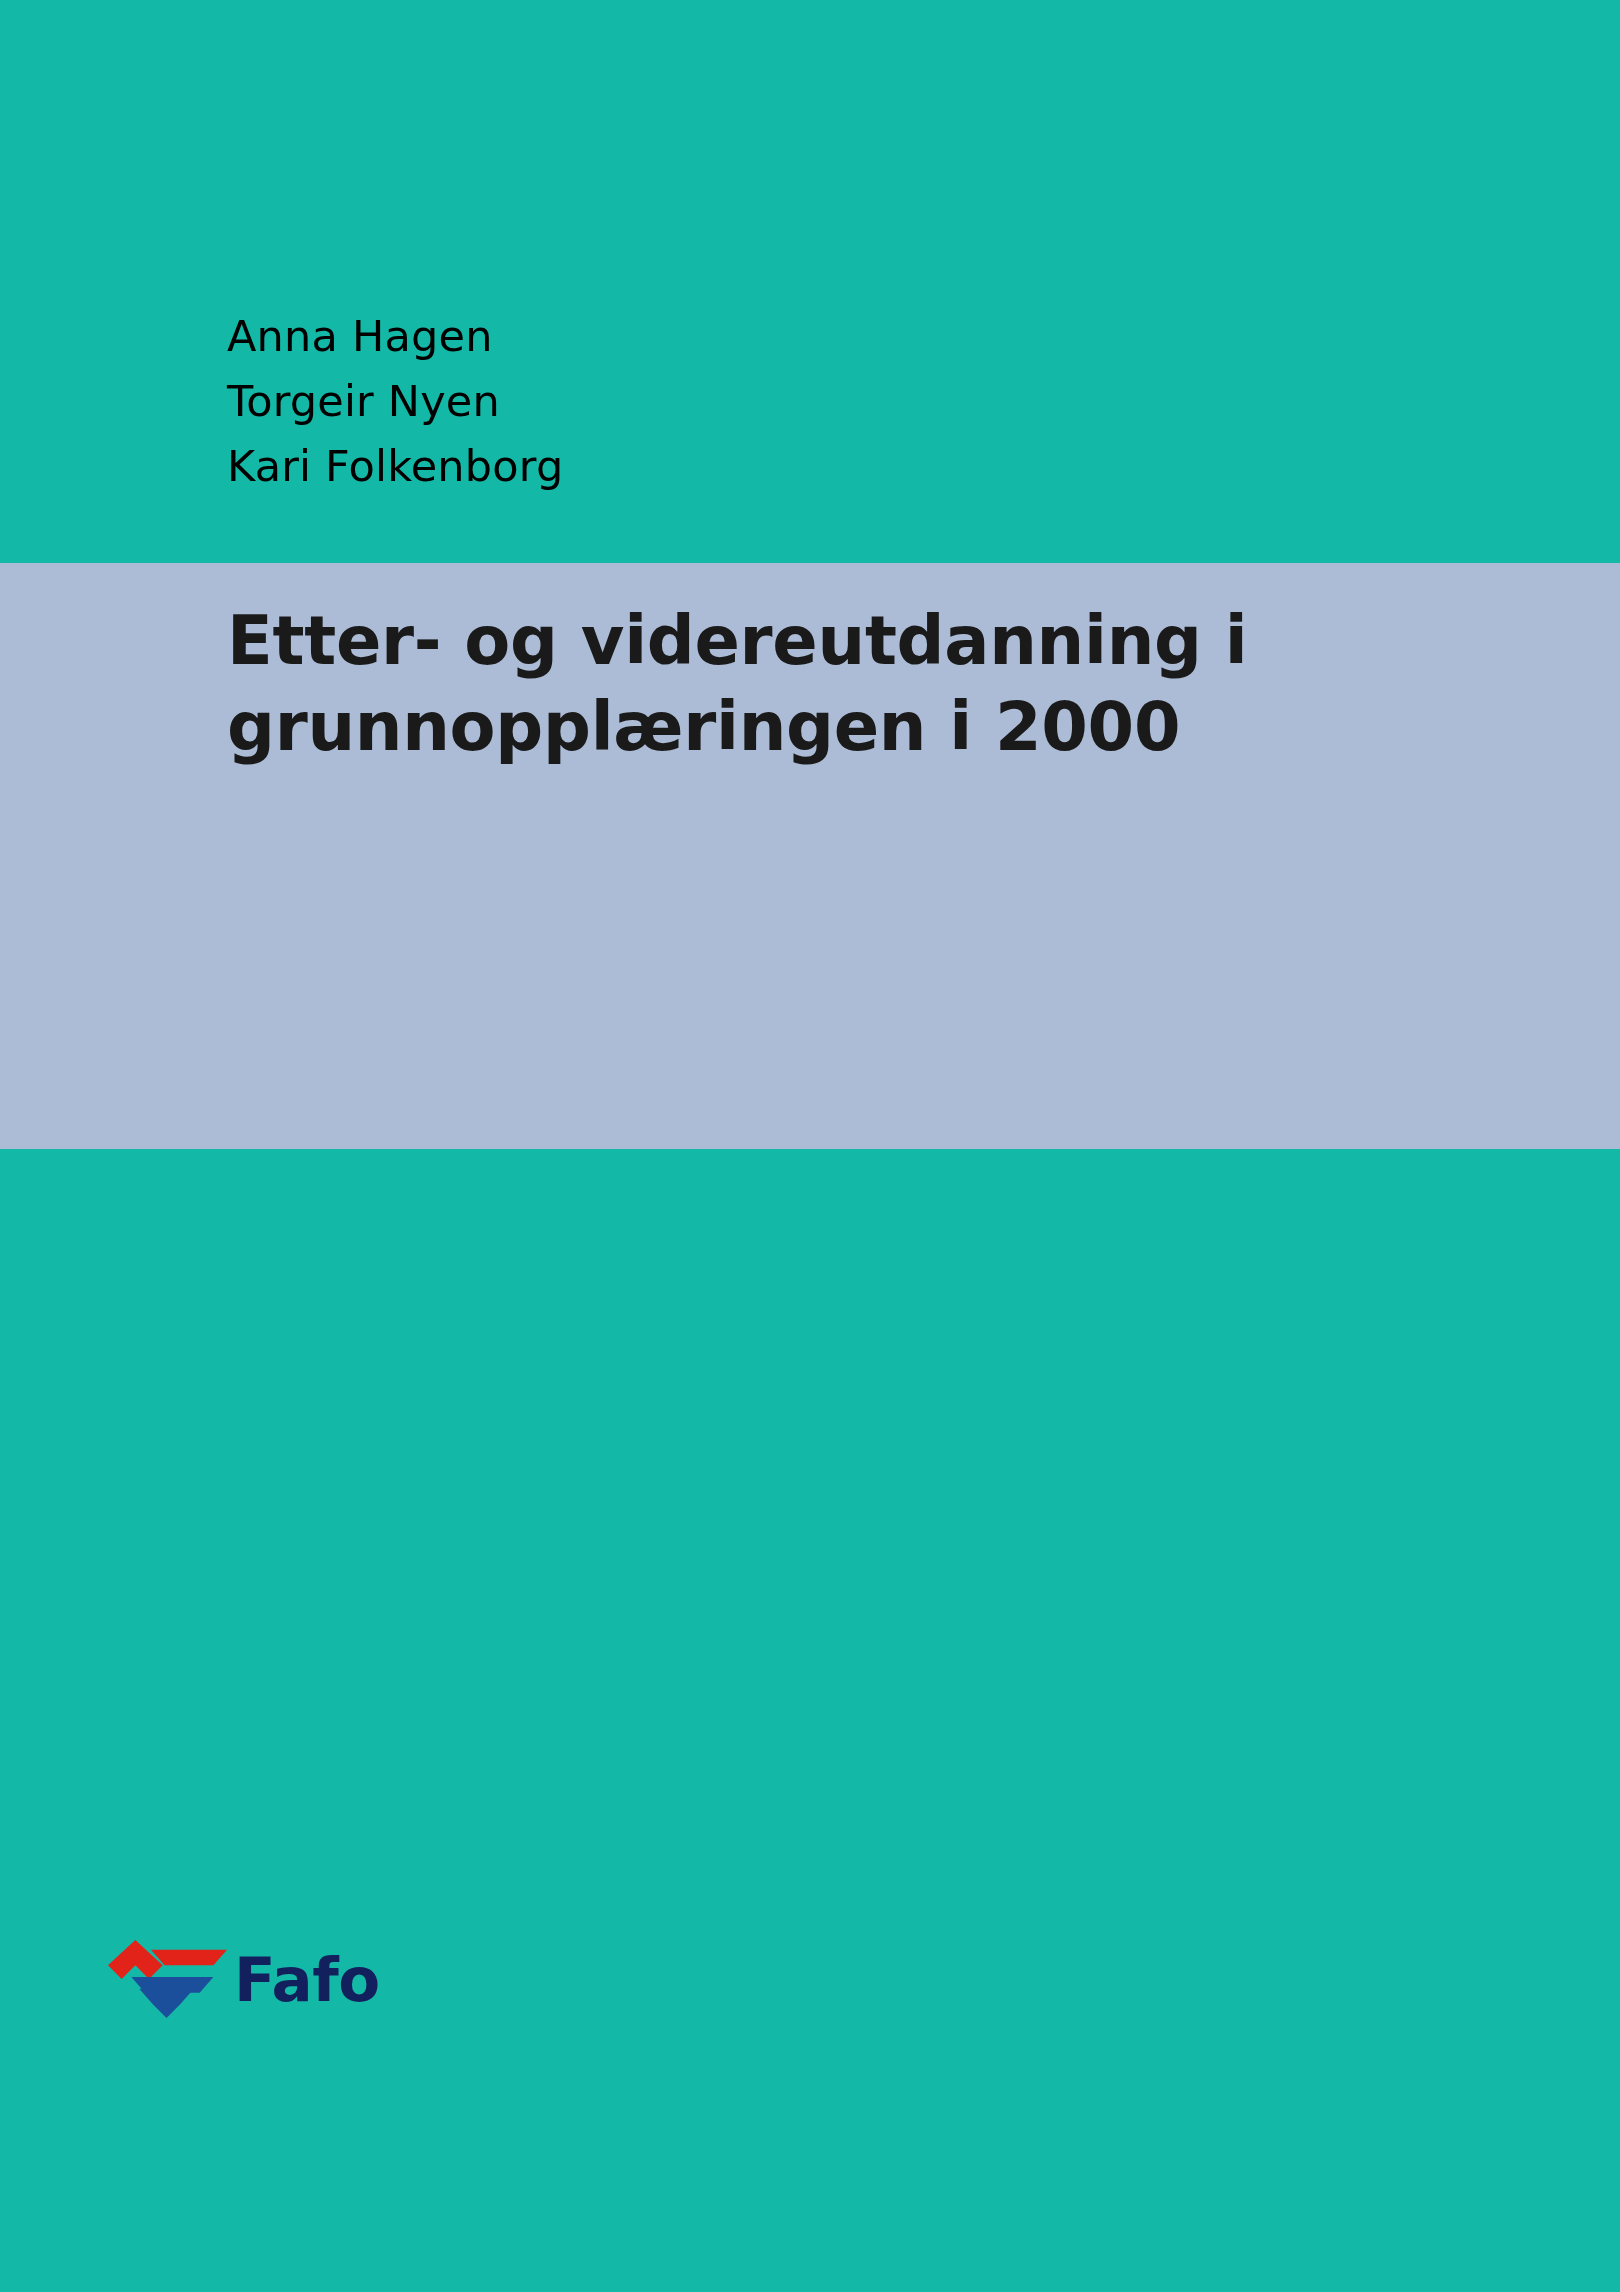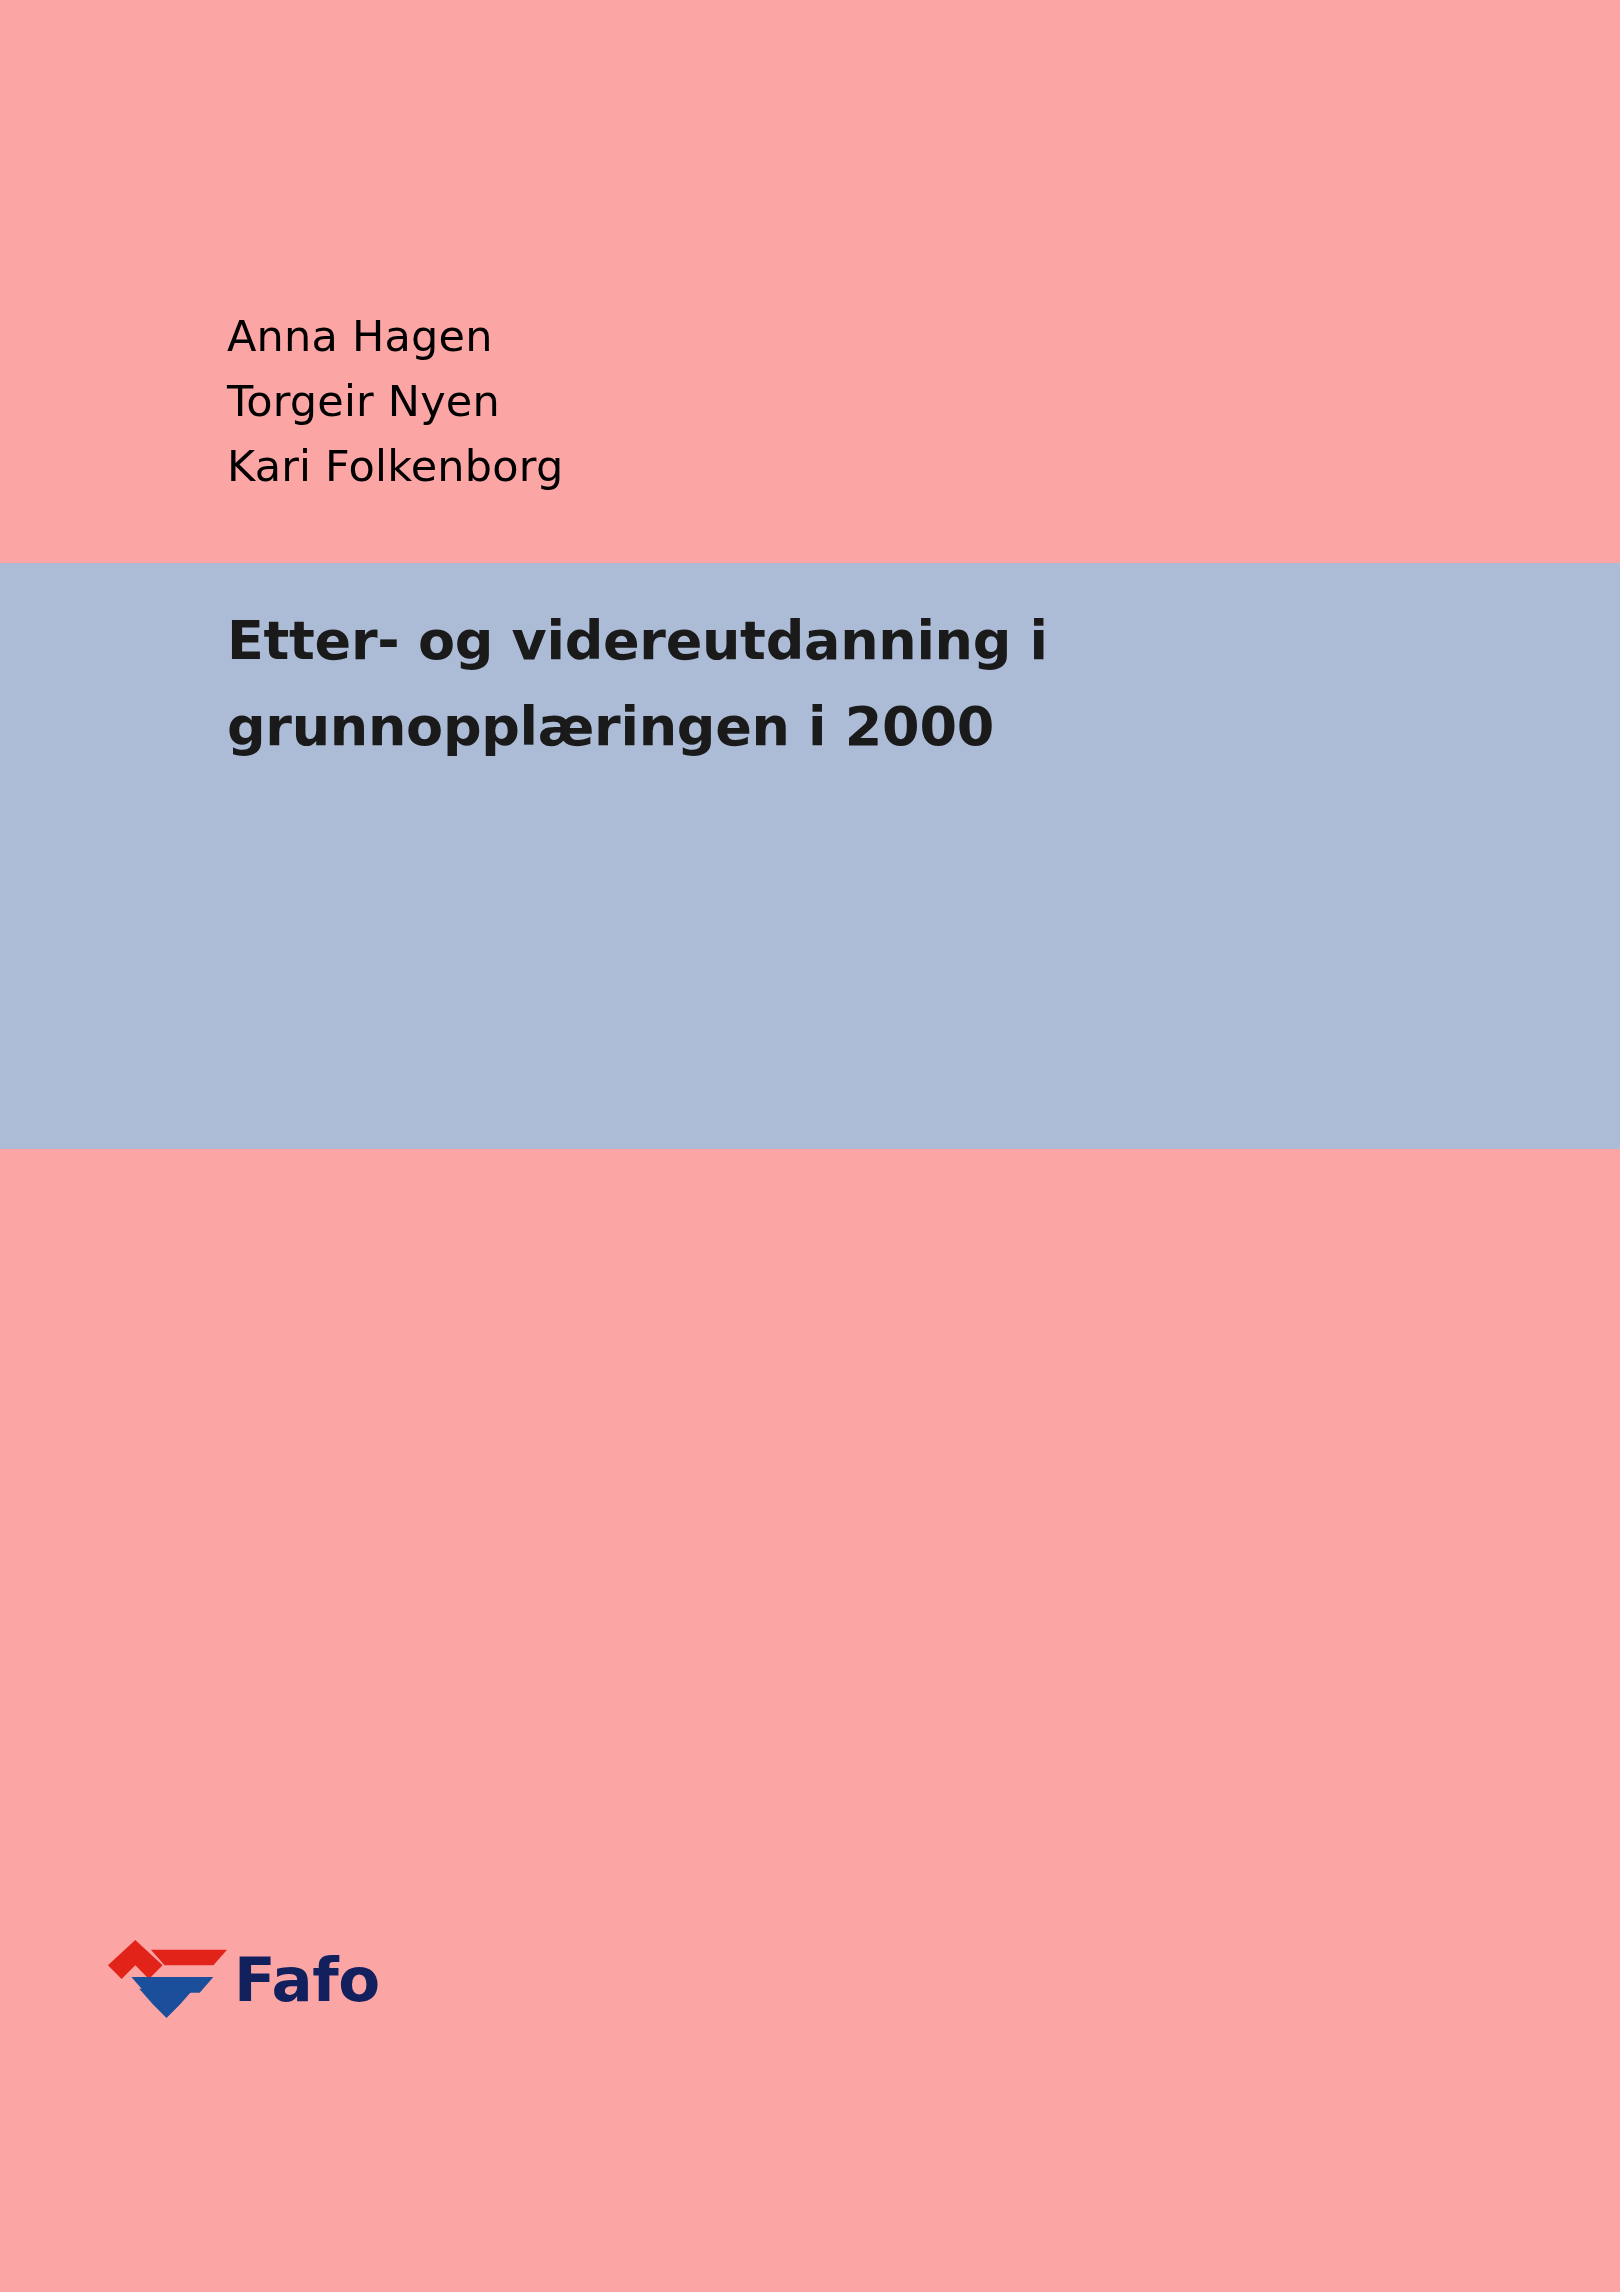--- a/index.html
+++ b/index.html
@@ -11,21 +11,21 @@
     width: 1620px;
     height: 2293px;
     position: relative;
     font-family: "DejaVu Sans", sans-serif;
     overflow: hidden;
   }
 
   .page {
     position: absolute;
     inset: 0;
-    background: #fca5a5;
+    background: #14b8a6;
   }
 
   
   .authors {
     position: absolute;
     left: 227px;
     top: 304px;
     width: 1078px;
   }
   .author-line {
@@ -44,21 +44,21 @@
     top: 563px;
     width: 1620px;
     height: 586px;
     background: #adbcd6;
   }
   .title-text {
     position: absolute;
     left: 227px;
     top: 598px;
     width: 1235px;
-    font-size: 54px;
+    font-size: 67px;
     line-height: 86px;
     font-weight: 700;
     color: #1a1a1a;
     letter-spacing: -0.3px;
   }
 
   
   .logo-wrap {
     position: absolute;
     left: 106px;

